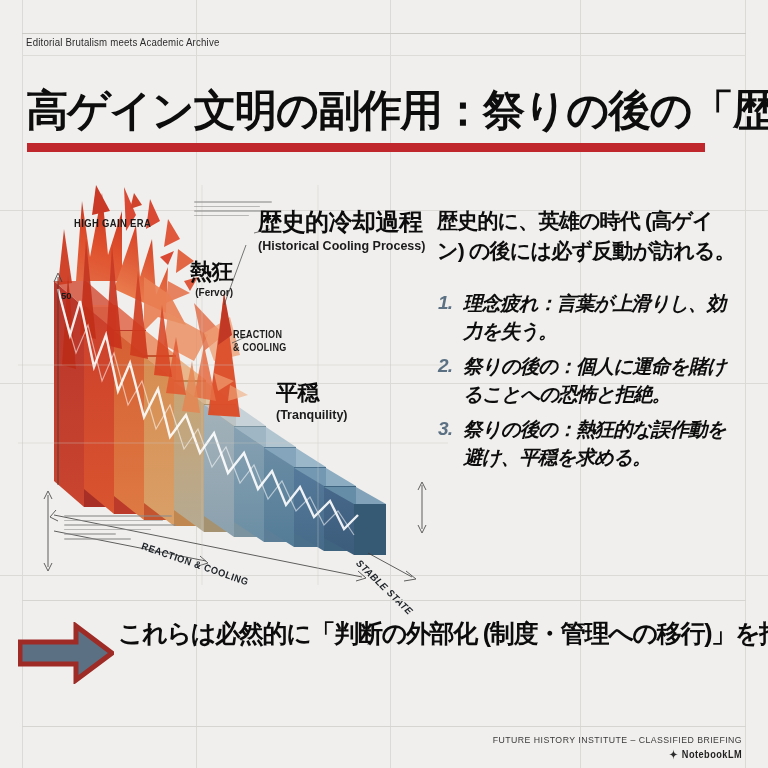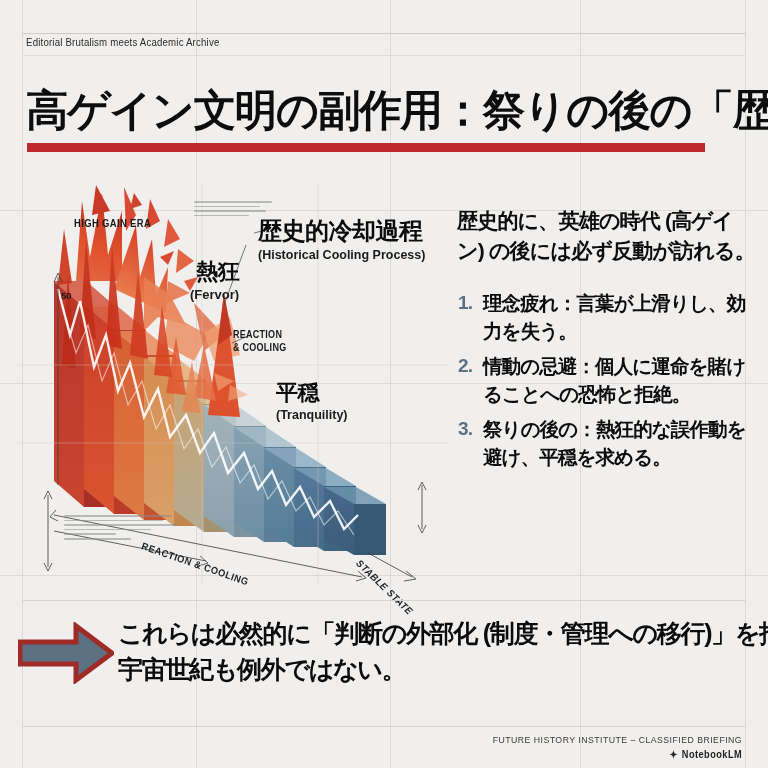--- a/index.html
+++ b/index.html
@@ -44,54 +44,54 @@
   .c-lbl{position:absolute;color:#1a1a1a;white-space:nowrap;}
   .lbl-highgain{left:56px;top:32px;font-size:10.5px;font-weight:700;letter-spacing:.4px;transform:scaleX(.9);transform-origin:left center;}
   .lbl-axis90{left:43px;top:105px;font-size:9.5px;font-weight:700;}
   .lbl-reaction{left:215px;top:144px;font-size:10px;font-weight:700;line-height:1.25;letter-spacing:.3px;transform:scaleX(.9);transform-origin:left top;}
 
   .jp-big{font-weight:700;color:#0c0c0c;letter-spacing:-.5px;white-space:nowrap;}
   .jp-sub{font-weight:700;color:#1b1b1b;white-space:nowrap;}
 
   .lbl-fervor{left:172px;top:72px;text-align:right;}
   .lbl-fervor .jp-big{font-size:22px;}
-  .lbl-fervor .jp-sub{font-size:13px;}
+  .lbl-fervor .jp-sub{font-size:10px;}
 
   .lbl-tranq{left:258px;top:193px;}
   .lbl-tranq .jp-big{font-size:22px;}
   .lbl-tranq .jp-sub{font-size:12.5px;}
 
   .lbl-inst{left:330px;top:268px;}
   .lbl-inst .jp-big{font-size:22px;}
   .lbl-inst .jp-sub{font-size:12px;}
 
   .axis-rot{position:absolute;font-size:10px;font-weight:700;letter-spacing:.6px;color:#20262b;white-space:nowrap;}
   .rot-reaction{left:124px;top:355px;transform:rotate(19deg) scaleX(.92);transform-origin:left center;}
   .rot-stable{left:340px;top:371px;transform:rotate(44deg) scaleX(.92);transform-origin:left center;font-style:italic;}
 
   .microblock{position:absolute;opacity:.55;}
   .microline{height:1.6px;background:#8c8c8c;margin-bottom:3px;border-radius:1px;}
 
   
-  .sec-head{position:absolute;left:258px;top:215px;}
+  .sec-head{position:absolute;left:258px;top:206px;}
   .sec-head .jp-big{font-size:24px;display:block;}
   .sec-head .jp-sub{font-size:12.5px;display:block;margin-top:1px;}
 
   
-  .rcol{position:absolute;left:457px;top:206px;width:300px;}
+  .rcol{position:absolute;left:437px;top:206px;width:300px;}
   .lede{
     font-size:21px;font-weight:700;color:#0d0d0d;line-height:1.45;
     letter-spacing:-.8px;
   }
   ol.points{
     margin:22px 0 0 0;padding:0 0 0 26px;list-style:none;counter-reset:pt;
   }
   ol.points li{
     position:relative;font-size:19.5px;font-weight:700;color:#0d0d0d;
-    line-height:1.46;letter-spacing:-.9px;margin-bottom:6px;
+    line-height:1.46;letter-spacing:-.9px;margin-bottom:6px;font-style:italic;
   }
   ol.points li:before{
     counter-increment:pt;content:counter(pt) ".";
     position:absolute;left:-25px;top:0;color:#5b7183;font-weight:700;font-size:19px;
   }
 
   
   .band-rule{position:absolute;left:22px;right:22px;top:600px;height:1px;background:#d7d5d1;}
   .arrow{position:absolute;left:18px;top:622px;width:96px;height:62px;}
   .concl{
@@ -362,34 +362,33 @@
 
   <div class="sec-head">
     <span class="jp-big">歴史的冷却過程</span>
     <span class="jp-sub">(Historical Cooling Process)</span>
   </div>
 
   <div class="rcol">
     <div class="lede">歴史的に、英雄の時代 (高ゲイン) の後には必ず反動が訪れる。</div>
     <ol class="points">
       <li>理念疲れ：言葉が上滑りし、効力を失う。</li>
-      <li>情動の忌避：個人に運命を賭けることへの恐怖と拒絶。</li>
+      <li>祭りの後の：個人に運命を賭けることへの恐怖と拒絶。</li>
       <li>祭りの後の：熱狂的な誤作動を避け、平穏を求める。</li>
     </ol>
   </div>
 
   <div class="band-rule"></div>
 
   <svg class="arrow" viewBox="0 0 96 62">
     <polygon points="2,20 58,20 58,4 94,31 58,58 58,42 2,42" fill="#5b7183" stroke="#9e2b26" stroke-width="5" stroke-linejoin="miter"></polygon>
   </svg>
 
   <div class="concl">
     <div>これらは必然的に「判断の外部化 (制度・管理への移行)」を招く。</div>
-    <div>宇宙世紀も例外ではない。</div>
   </div>
 
   <div class="foot-rule"></div>
   <div class="foot">
     <div>FUTURE HISTORY INSTITUTE – CLASSIFIED BRIEFING</div>
     <div class="brand">
       <svg class="nb-mark" viewBox="0 0 12 12">
         <path d="M6 0.6 C6 4 4 6 0.8 6 C4 6 6 8 6 11.4 C6 8 8 6 11.2 6 C8 6 6 4 6 0.6 Z" fill="#2b2b2b"></path>
       </svg>
       <span>NotebookLM</span>

